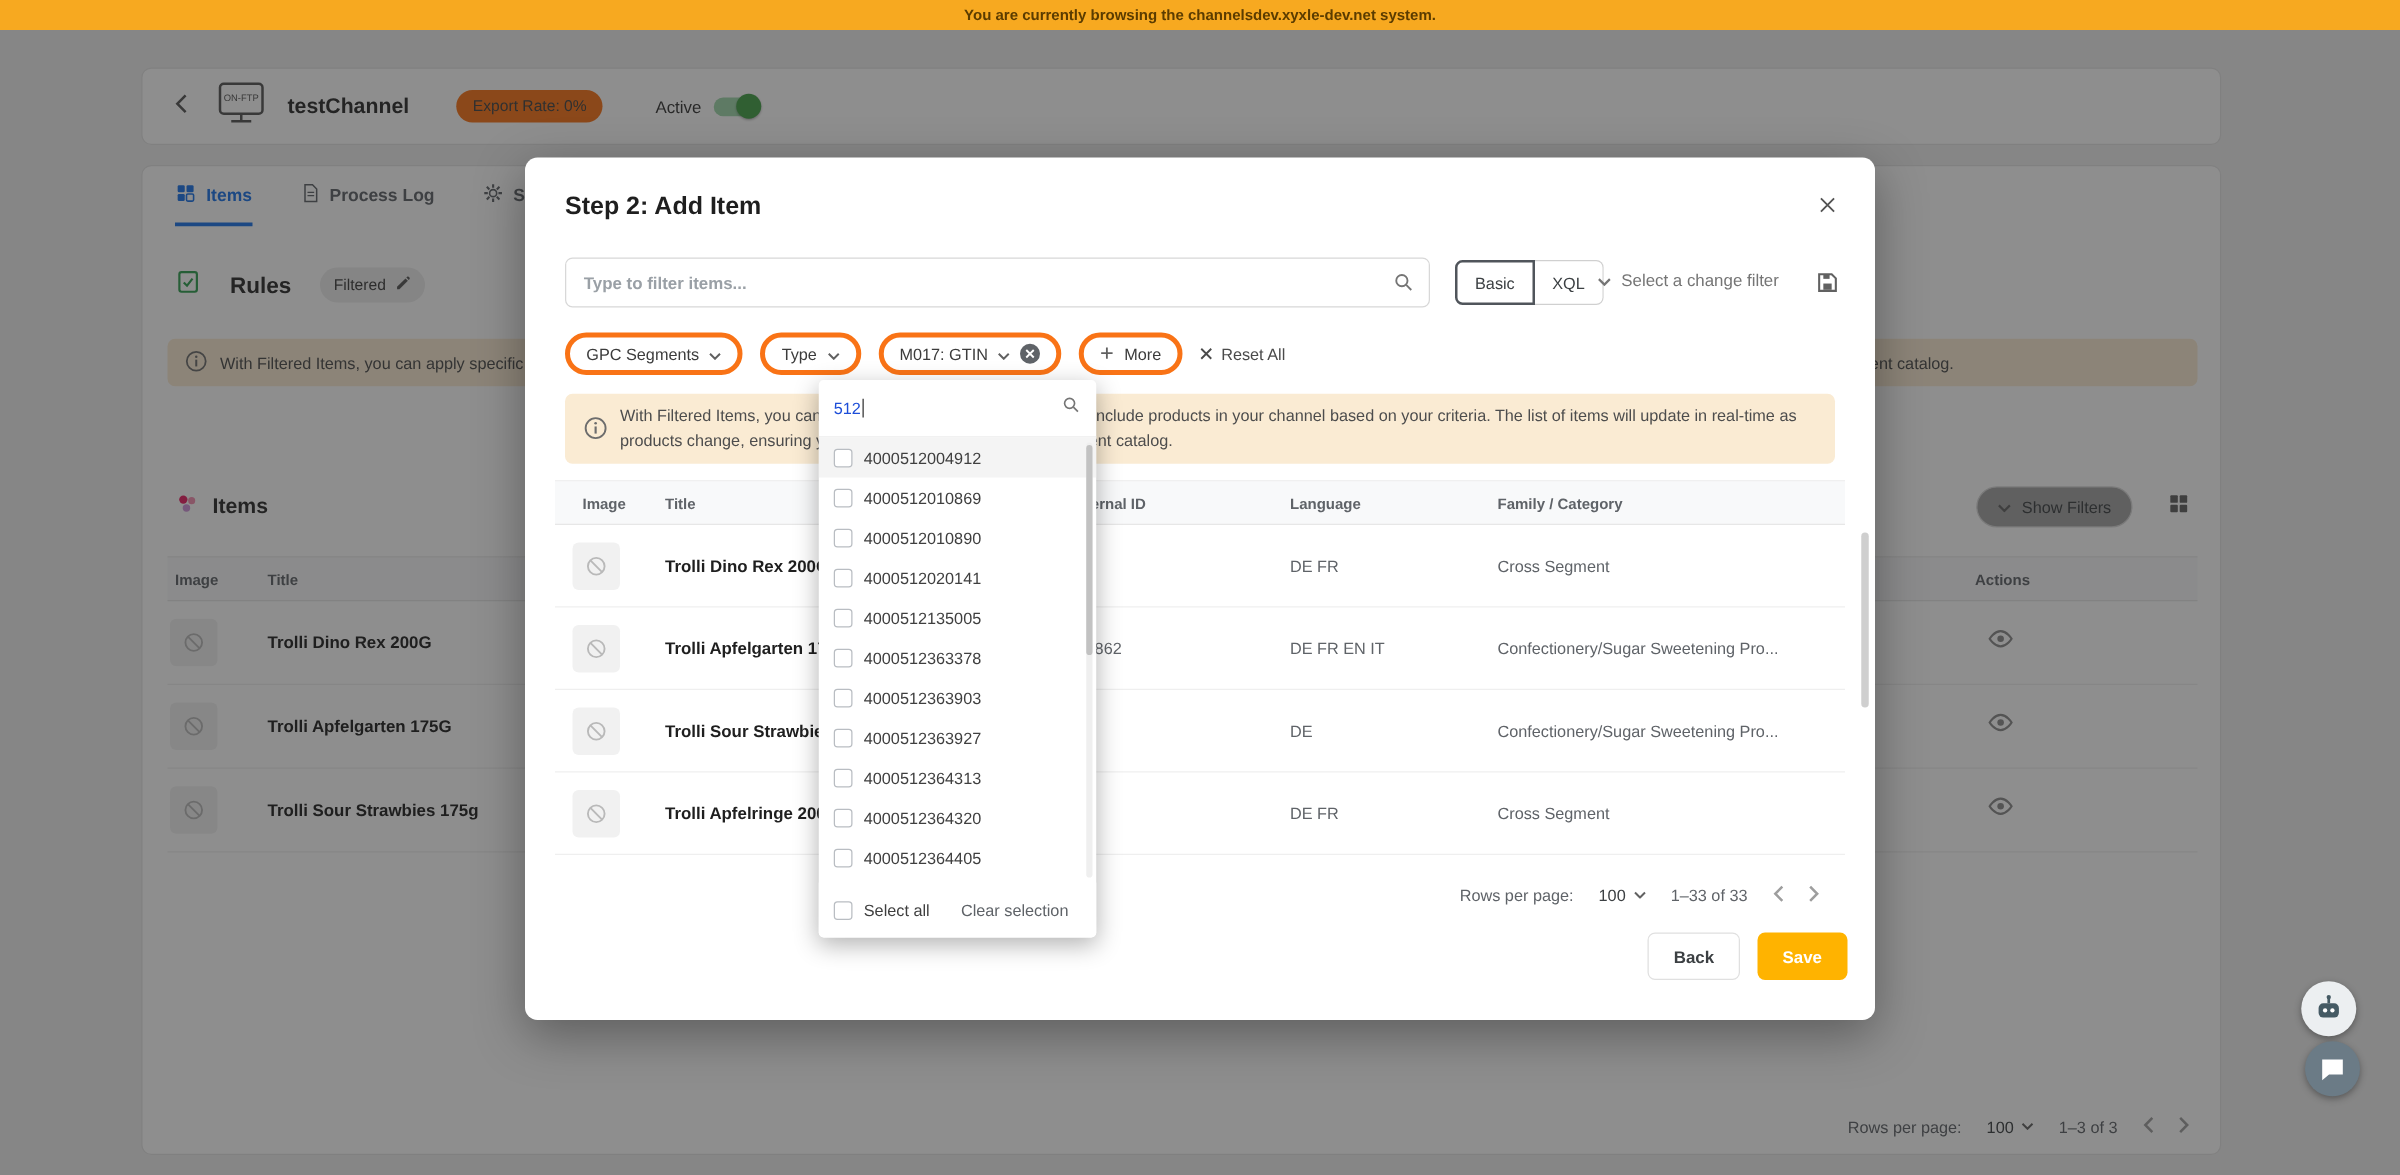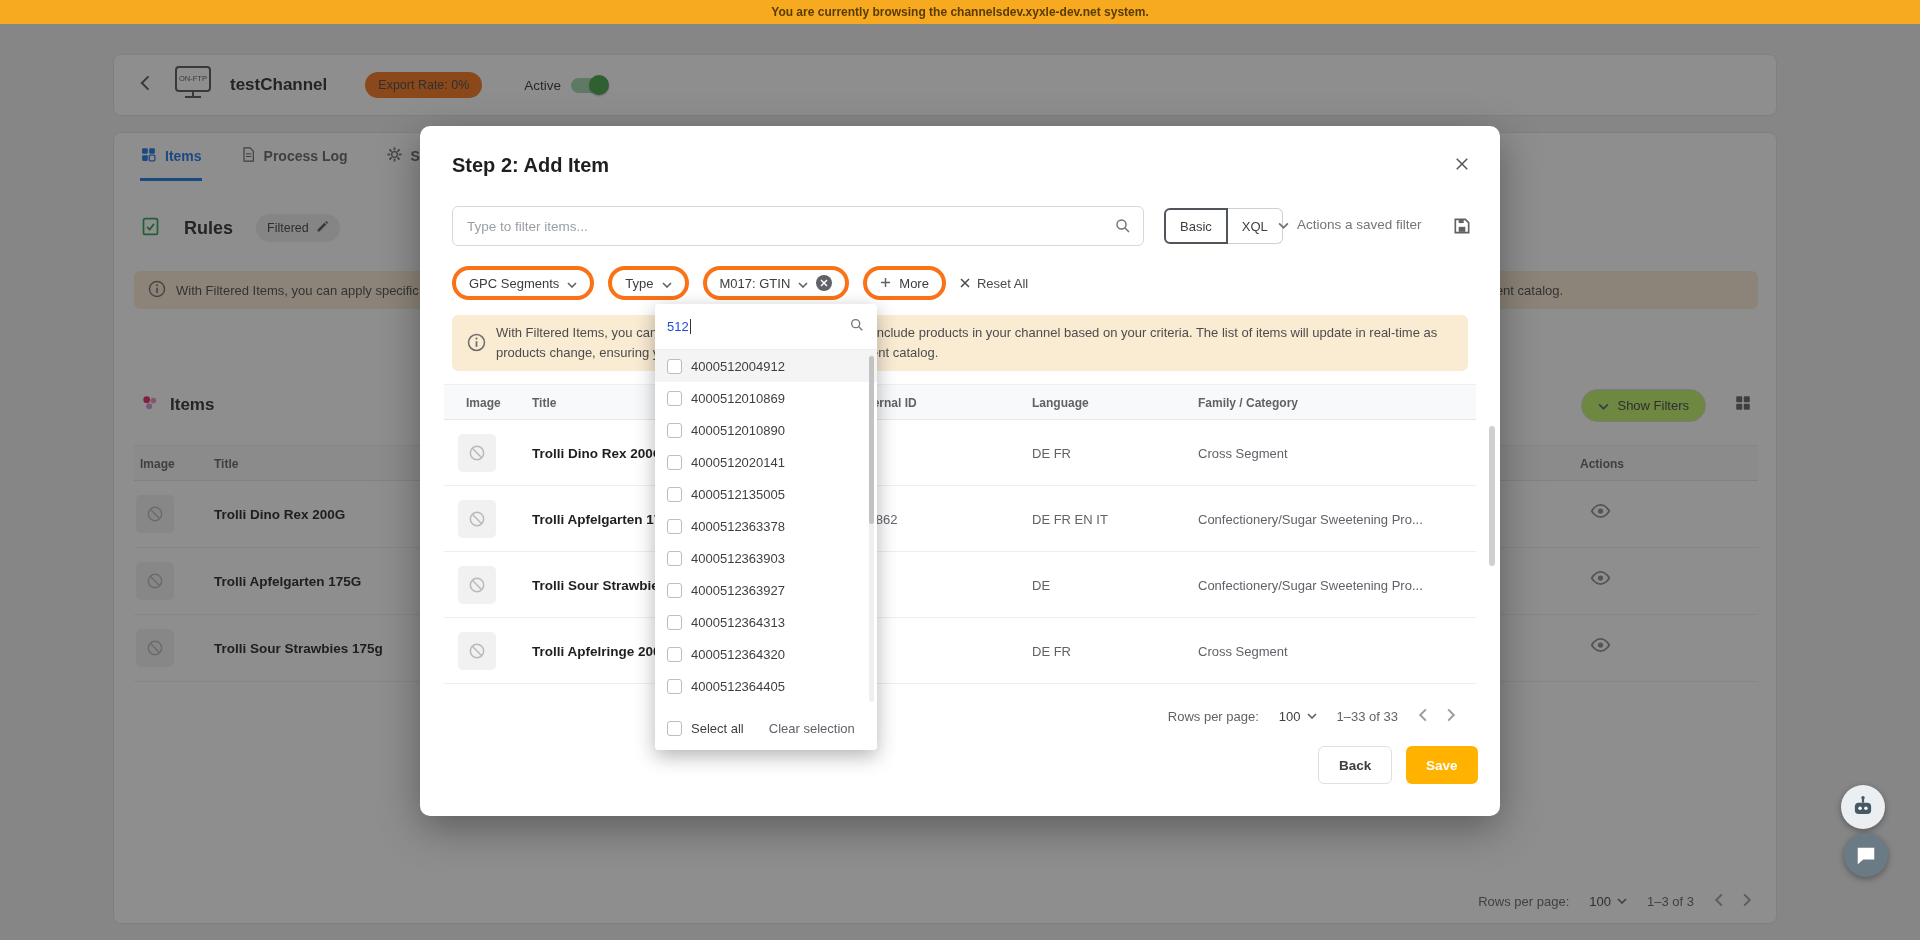--- a/index.html
+++ b/index.html
@@ -39,42 +39,42 @@
   .rules-title { font-size:18px; font-weight:700; color:#2b2b2b; }
   .pill { background:#ECECEC; border-radius:15px; padding:6px 11px; font-size:12.5px; color:#3c3c3c;
     display:flex; align-items:center; gap:7px; }
   .bg-info { position:absolute; left:20px; top:138px; width:1624px; height:38px;
     background:var(--info-bg,#FAEBD3); border-radius:6px; display:flex; align-items:center;
     padding:0 14px; gap:10px; font-size:13px; color:#4a4a4a; overflow:hidden; white-space:nowrap; }
   .items-row { position:absolute; left:26px; top:252px; width:1612px; height:40px;
     display:flex; align-items:center; gap:10px; }
   .items-title { font-size:17px; font-weight:700; color:#2b2b2b; }
   .btn-outline { margin-left:auto; display:flex; align-items:center; gap:8px;
-    border:1px solid #d6d6d6; border-radius:18px; padding:8px 16px; font-size:13px; color:#3c4043; background:#bef264; }
+    border:1px solid #d6d6d6; border-radius:18px; padding:8px 16px; font-size:13px; color:#3c4043; background:#a3a3a3; }
   .bg-thead { position:absolute; left:20px; top:312px; width:1624px; height:36px;
     background:#F8F9FA; border-top:1px solid #ececec; border-bottom:1px solid #e7e7e7; }
   .bg-th { position:absolute; top:0; height:36px; display:flex; align-items:center;
     font-size:12px; font-weight:700; color:#5f6368; }
   .bg-row { position:absolute; left:20px; width:1624px; height:67px; border-bottom:1px solid #efefef; }
   .img-ph { position:absolute; width:38px; height:38px; border-radius:5px; background:#F1F1F1;
     display:flex; align-items:center; justify-content:center; }
   .bg-row-title { position:absolute; left:80px; top:50%; transform:translateY(-50%);
     font-size:13.5px; font-weight:700; color:#212121; }
   .bg-pag { position:absolute; right:24px; top:748px; height:40px; display:flex; align-items:center;
     gap:20px; font-size:13px; color:#5f6368; }
 
   
   .modal { position:absolute; left:420px; top:126px; width:1080px; height:690px; z-index:10;
     background:#fff; border-radius:10px; box-shadow:0 12px 40px rgba(0,0,0,.35); }
   .m-title { position:absolute; left:32px; top:28px; font-size:20px; font-weight:700; color:#1f1f1f; }
   .m-close { position:absolute; right:24px; top:24px; width:28px; height:28px; display:flex;
     align-items:center; justify-content:center; cursor:pointer; }
   .m-search { position:absolute; left:32px; top:80px; width:692px; height:40px; }
   .m-search input { width:100%; height:100%; border:1px solid #d8d8d8; border-radius:6px;
-    padding:0 40px 0 14px; font-size:13.5px; color:#333; font-family:inherit; outline:none; }
+    padding:0 40px 0 14px; font-size:13.5px; color:#333; font-family:inherit; outline:none;font-weight:bold; }
   .m-search input::placeholder { color:#9aa0a6; }
   .m-search .sicon { position:absolute; right:12px; top:11px; }
   .seg { position:absolute; left:744px; top:82px; height:36px; display:flex; }
   .seg-btn { height:36px; padding:0 14px; display:flex; align-items:center; font-size:13px;
     background:#fff; border:1px solid #d0d0d0; color:#3c4043; }
   .seg-btn.sel { border:2px solid #50555b; font-weight:400; border-radius:6px 0 0 6px; z-index:2; }
   .seg-btn.last { border-left:none; border-radius:0 6px 6px 0; }
   .saved-filter { position:absolute; left:858px; top:91px; display:flex; align-items:center; gap:8px;
     font-size:13.5px; color:#757575; }
   .floppy-btn { position:absolute; left:1028px; top:86px; width:28px; height:28px;
@@ -366,21 +366,21 @@
       <span class="seg-btn sel">Basic</span>
       <span class="seg-btn last">XQL</span>
     </div>
 
     <div class="saved-filter">
       <span>
         <svg width="11" height="7" viewBox="0 0 10 6">
             <path d="M1 1l4 4 4-4" stroke="#757575" stroke-width="1.6" fill="none"></path>
           </svg>
       </span>
-      <span>Actions a saved filter</span>
+      <span>Select a change filter</span>
     </div>
 
     <div class="floppy-btn">
       <svg width="20" height="20" viewBox="0 0 24 24">
           <path d="M4 4h12l4 4v12H4z" fill="none" stroke="#616161" stroke-width="2"></path>
           <rect x="8" y="13" width="8" height="6" fill="#616161"></rect>
           <rect x="8" y="4.5" width="6" height="4" fill="#616161"></rect>
         </svg>
     </div>
 

